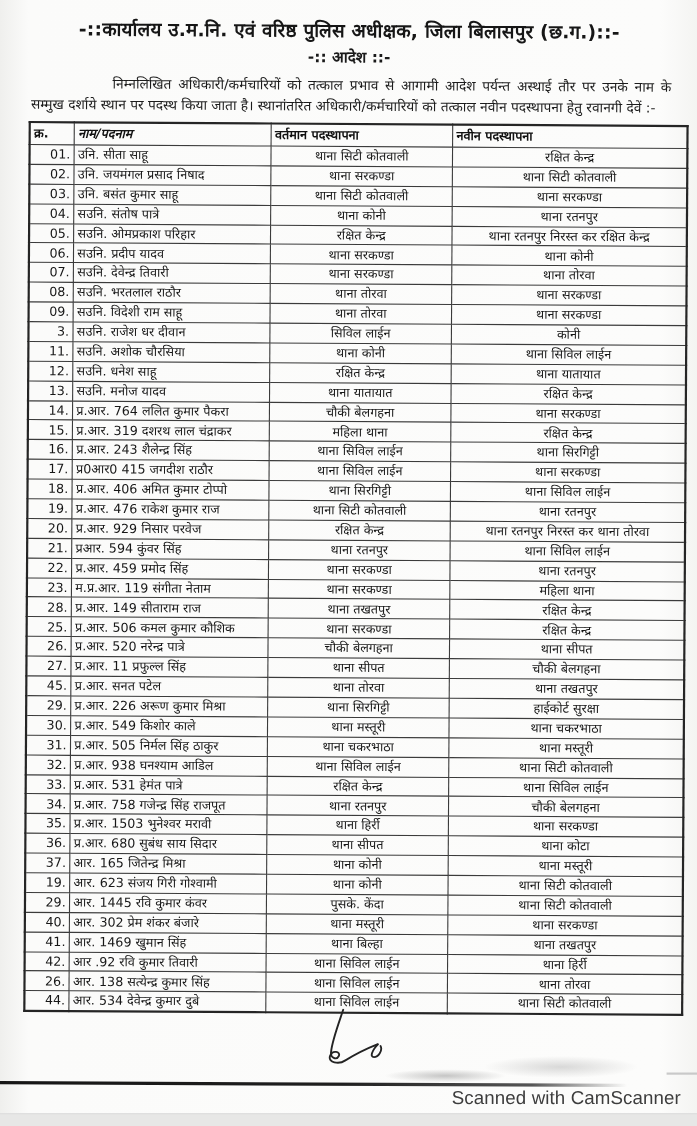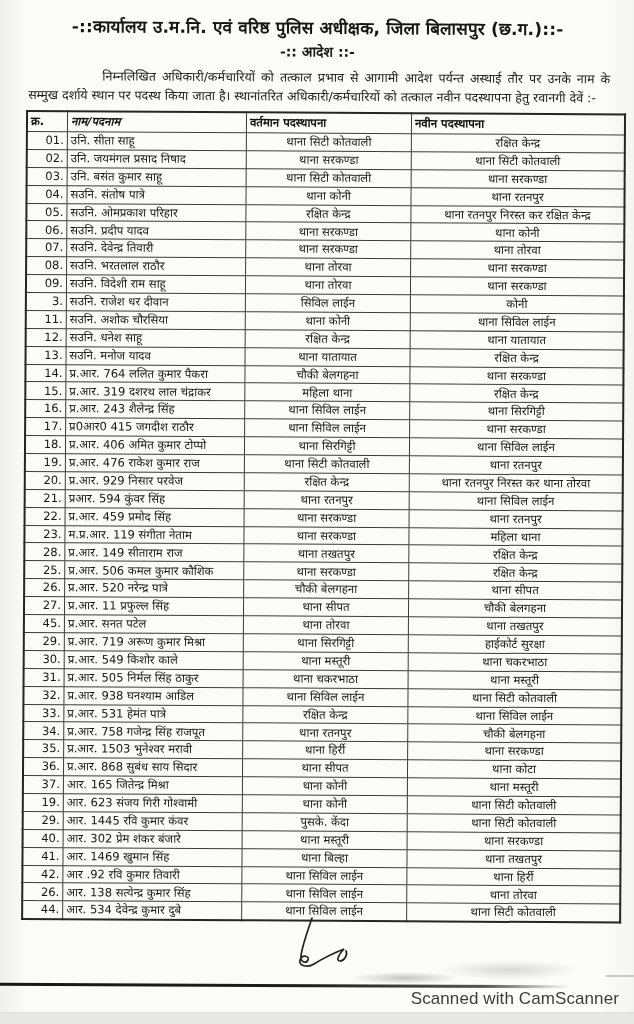--- a/index.html
+++ b/index.html
@@ -310,21 +310,21 @@
             <td class="cell-new">चौकी बेलगहना</td>
           </tr>
           <tr>
             <td class="cell-no">45.</td>
             <td class="cell-name">प्र.आर. सनत पटेल</td>
             <td class="cell-current">थाना तोरवा</td>
             <td class="cell-new">थाना तखतपुर</td>
           </tr>
           <tr>
             <td class="cell-no">29.</td>
-            <td class="cell-name">प्र.आर. 719 अरूण कुमार मिश्रा</td>
+            <td class="cell-name">प्र.आर. 226 अरूण कुमार मिश्रा</td>
             <td class="cell-current">थाना सिरगिट्टी</td>
             <td class="cell-new">हाईकोर्ट सुरक्षा</td>
           </tr>
           <tr>
             <td class="cell-no">30.</td>
             <td class="cell-name">प्र.आर. 549 किशोर काले</td>
             <td class="cell-current">थाना मस्तूरी</td>
             <td class="cell-new">थाना चकरभाठा</td>
           </tr>
           <tr>
@@ -352,21 +352,21 @@
             <td class="cell-new">चौकी बेलगहना</td>
           </tr>
           <tr>
             <td class="cell-no">35.</td>
             <td class="cell-name">प्र.आर. 1503 भुनेश्वर मरावी</td>
             <td class="cell-current">थाना हिर्री</td>
             <td class="cell-new">थाना सरकण्डा</td>
           </tr>
           <tr>
             <td class="cell-no">36.</td>
-            <td class="cell-name">प्र.आर. 868 सुबंध साय सिदार</td>
+            <td class="cell-name">प्र.आर. 680 सुबंध साय सिदार</td>
             <td class="cell-current">थाना सीपत</td>
             <td class="cell-new">थाना कोटा</td>
           </tr>
           <tr>
             <td class="cell-no">37.</td>
             <td class="cell-name">आर. 165 जितेन्द्र मिश्रा</td>
             <td class="cell-current">थाना कोनी</td>
             <td class="cell-new">थाना मस्तूरी</td>
           </tr>
           <tr>

